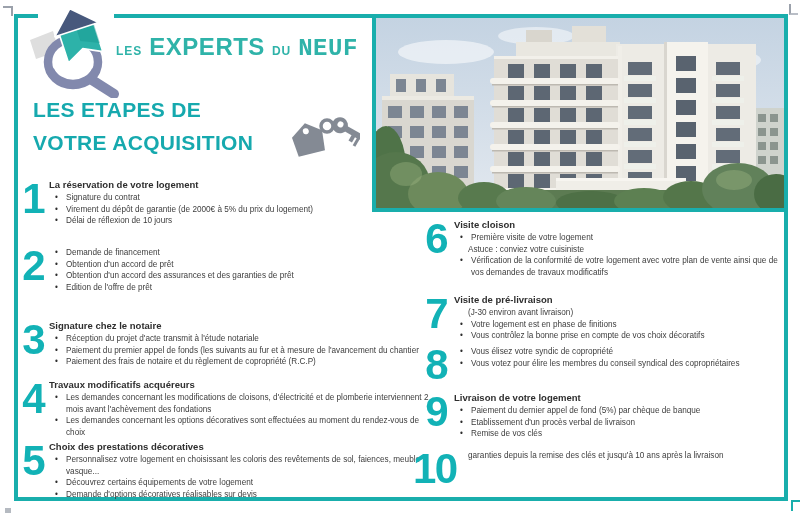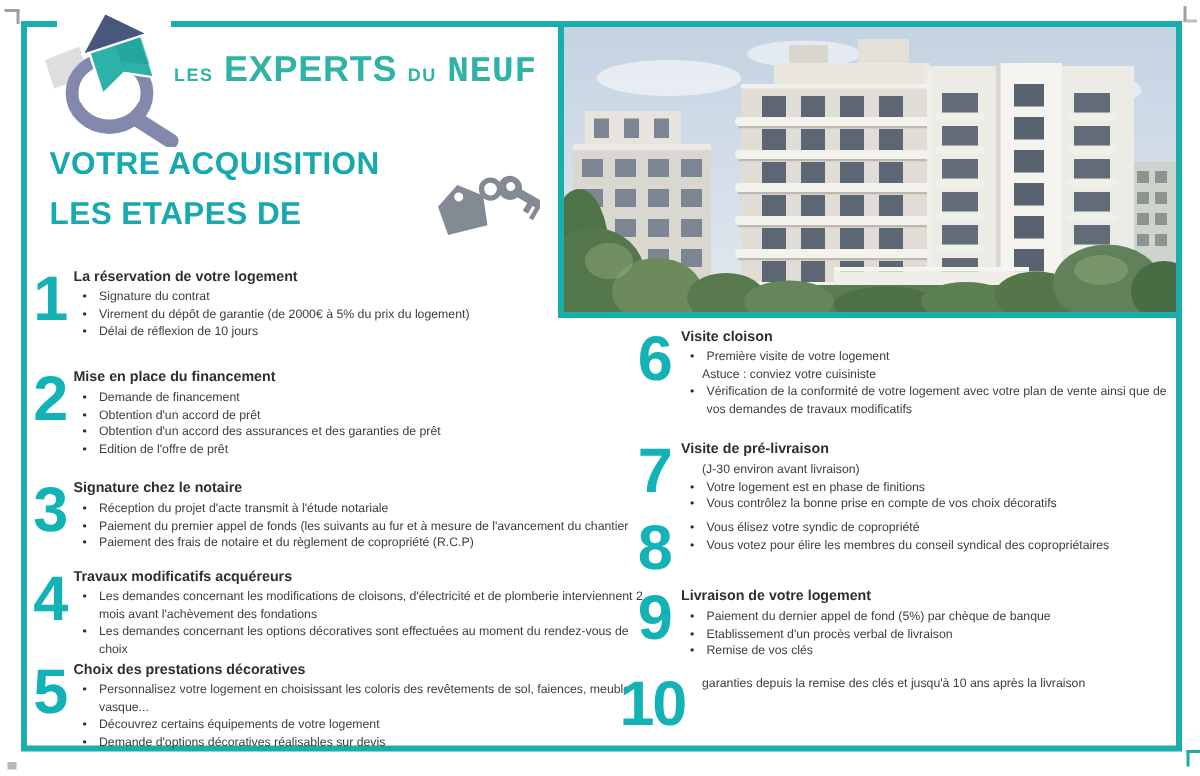--- a/index.html
+++ b/index.html
@@ -96,22 +96,22 @@
 </svg>
 
 <div class="logo-text">
   <span class="sm">LES</span>
   <span class="lg">EXPERTS</span>
   <span class="sm">DU</span>
   <span class="xl">NEUF</span>
 </div>
 
 <div class="page-title">
+  <div>LES ETAPES DE</div>
   <div>VOTRE ACQUISITION</div>
-  <div>LES ETAPES DE</div>
 </div>
 
 <svg class="keys" viewBox="0 0 78 52" aria-hidden="true">
   <g fill="#848A94">
     <g transform="rotate(-14 26 30)">
       <path d="M11,24 L27,13 L42,24 L40,44 L13,44 Z"></path>
       <circle cx="26" cy="21" r="3" fill="#ffffff"></circle>
     </g>
     <circle cx="45" cy="16" r="6" fill="none" stroke="#848A94" stroke-width="3.5"></circle>
     <g transform="rotate(30 57 17)">
@@ -303,21 +303,20 @@
         <li class="bullet">
           <span class="marker">•</span>
           <span class="txt">Délai de réflexion de 10 jours</span>
         </li>
       </ul>
   </div>
 </section>
 <section class="step col-left s2">
   <div class="num">2</div>
   <div class="content">
-    <h3>Mise en place du financement</h3>
     <ul class="items">
         <li class="bullet">
           <span class="marker">•</span>
           <span class="txt">Demande de financement</span>
         </li>
         <li class="bullet">
           <span class="marker">•</span>
           <span class="txt">Obtention d'un accord de prêt</span>
         </li>
         <li class="bullet">

